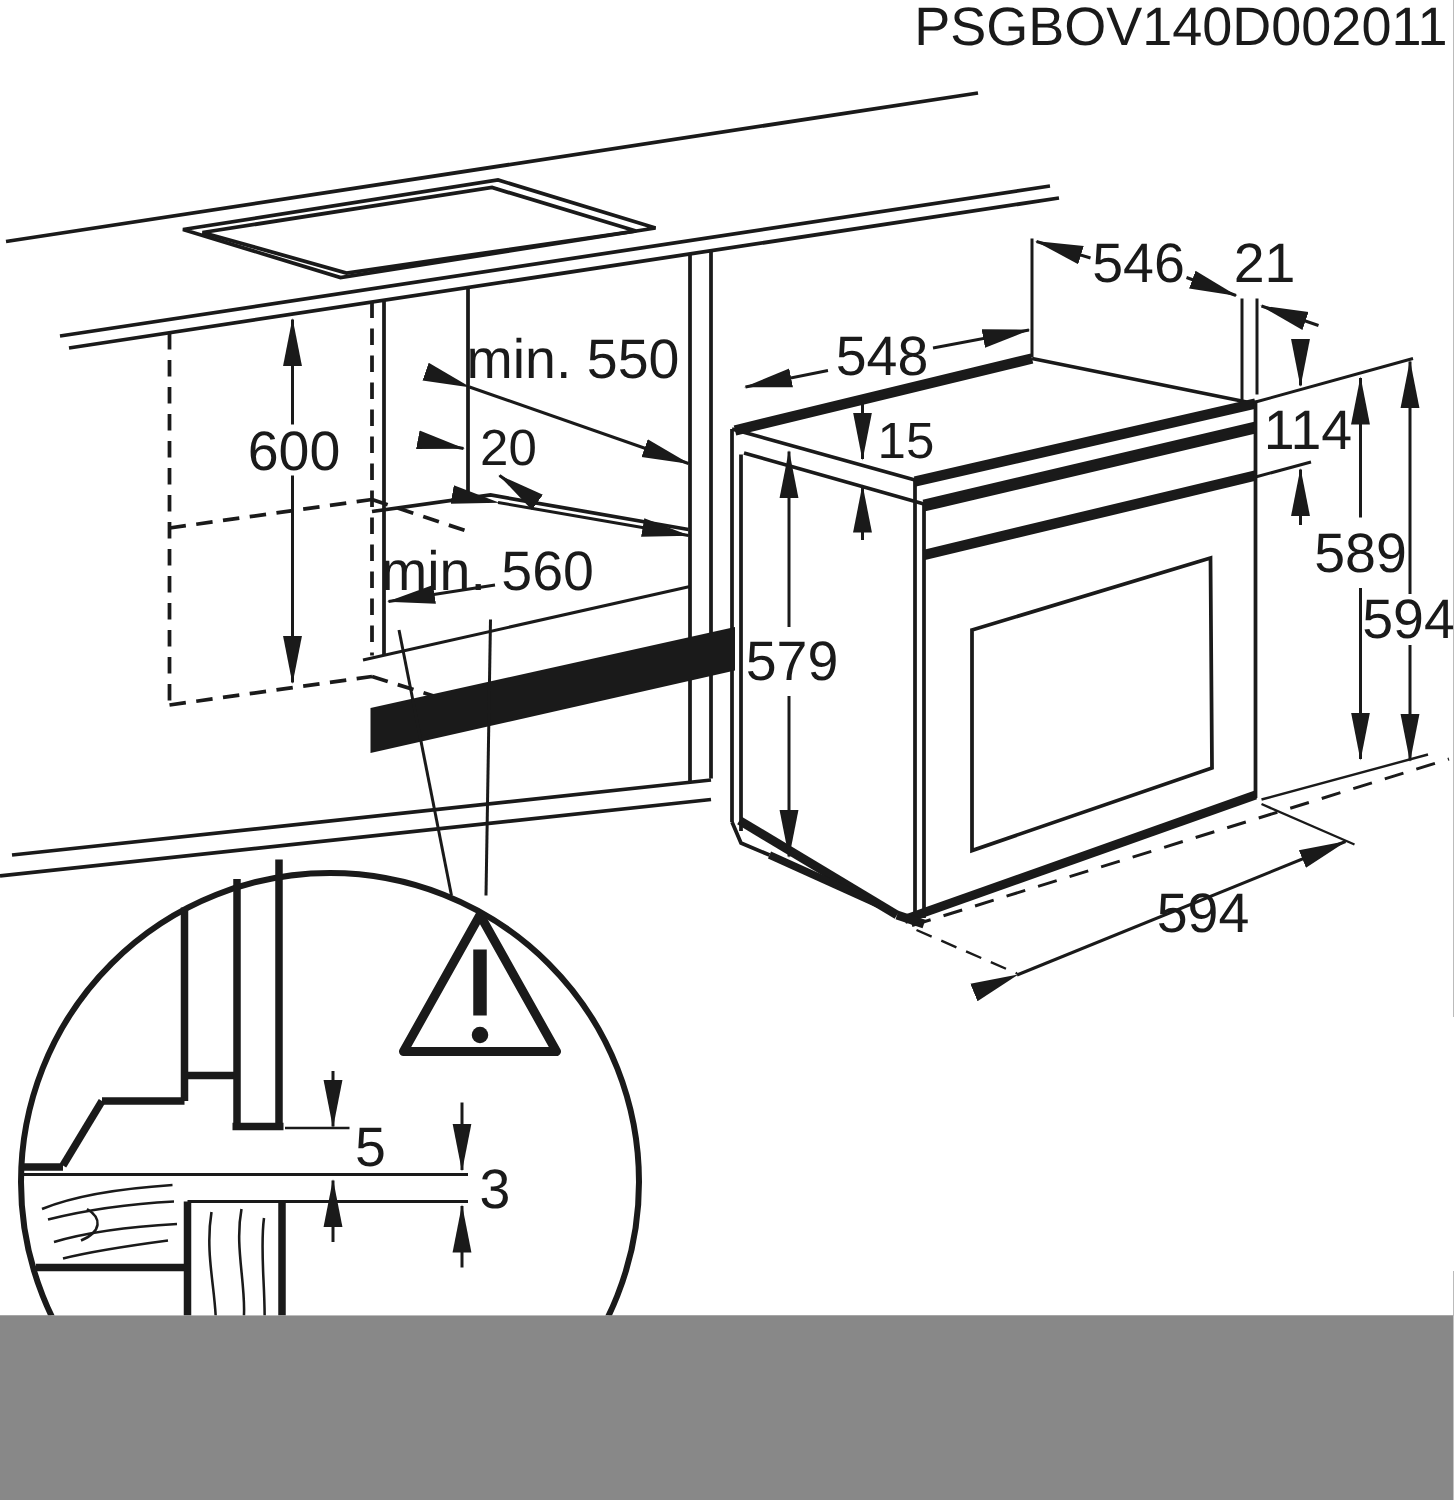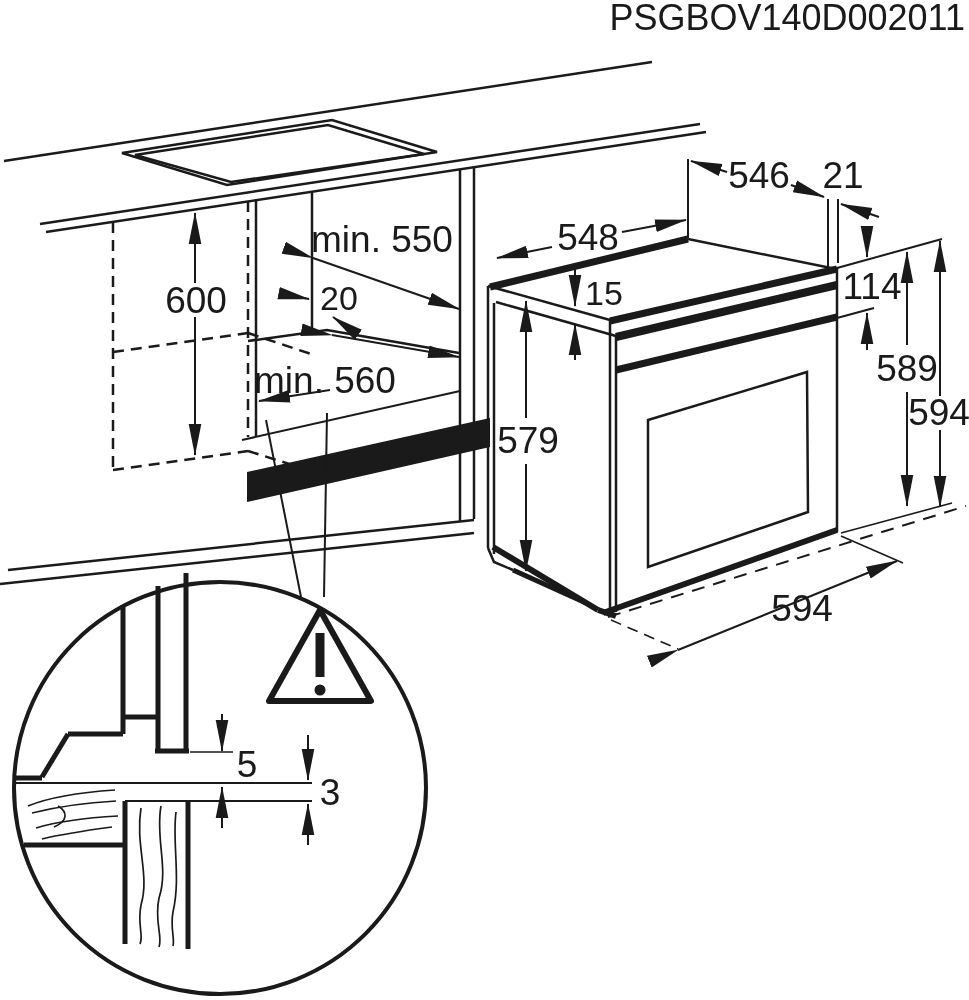--- a/index.html
+++ b/index.html
@@ -1,18 +1,18 @@
 <!DOCTYPE html>
 <html style="--ink: #1a1a1a; --paper: #ffffff;"><head>
 <meta charset="utf-8">
 <style>
   :root { --ink:#1a1a1a; --paper:#ffffff; }
   html,body { margin:0; padding:0; background:#888; }
   #stage {
-    position:relative; width:969px; height:1000px; margin:0 auto;
+    position:relative; width:969px; height:877px; margin:0 auto;
     background:var(--paper); overflow:hidden;
     font-family:"Liberation Sans", sans-serif;
   }
   svg { display:block; }
   .ln   { stroke:var(--ink); stroke-width:2.5; fill:none; stroke-linecap:butt; }
   .ln1  { stroke:var(--ink); stroke-width:1.6; fill:none; }
   .ln2  { stroke:var(--ink); stroke-width:2;   fill:none; }
   .thk5 { stroke:var(--ink); stroke-width:5;   fill:none; }
   .thk6 { stroke:var(--ink); stroke-width:6;   fill:none; }
   .thk7 { stroke:var(--ink); stroke-width:7;   fill:none; }

